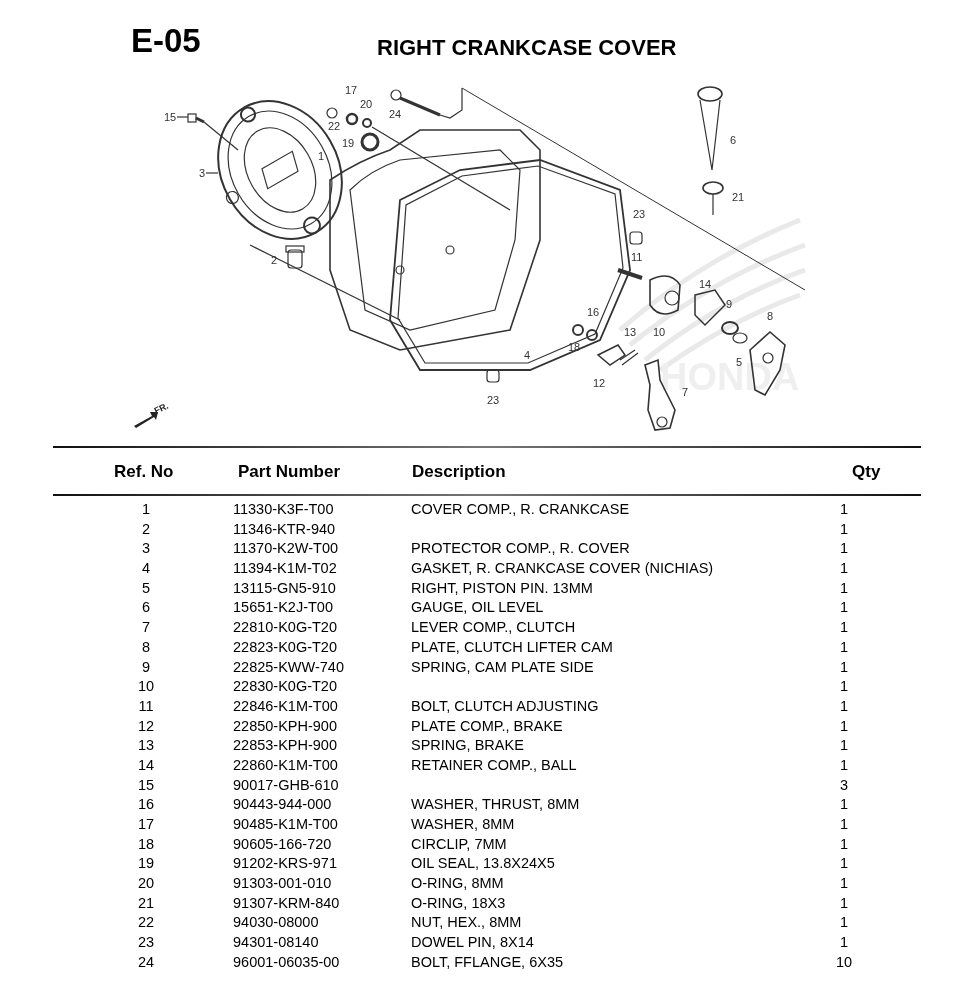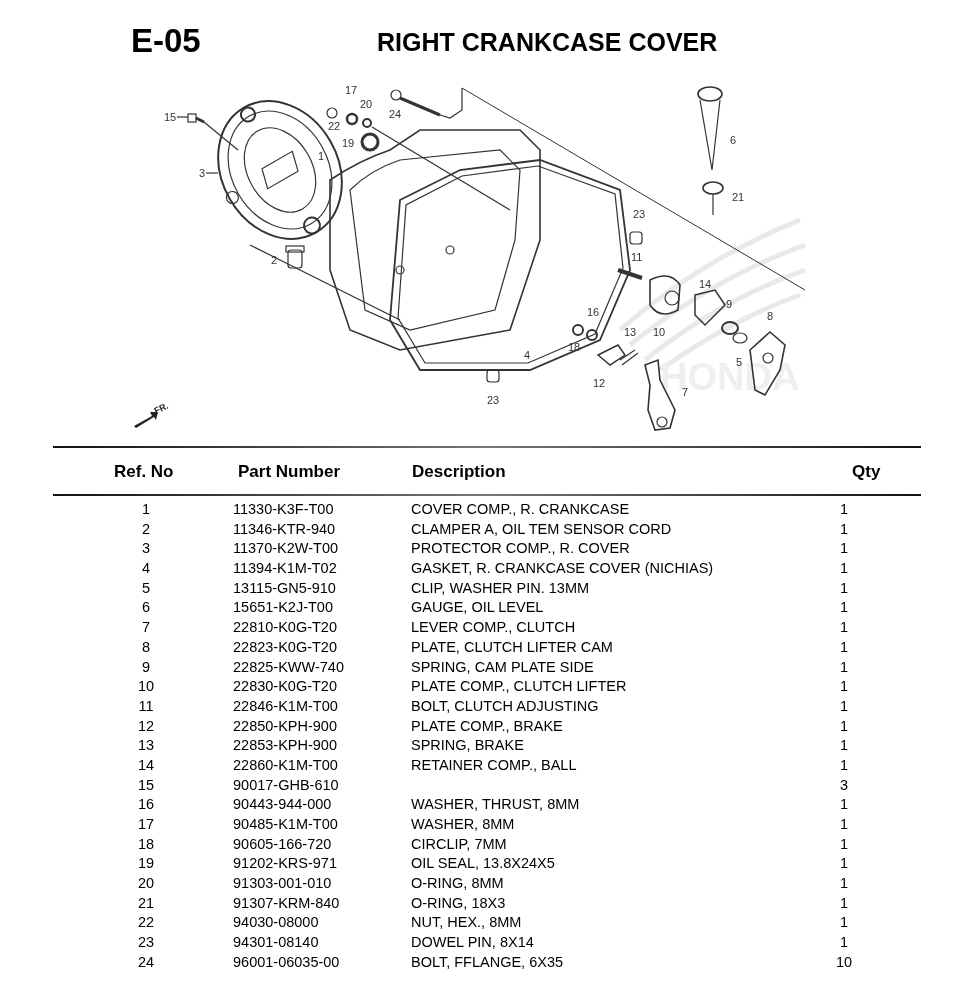--- a/index.html
+++ b/index.html
@@ -1,18 +1,18 @@
 <!DOCTYPE html>
 <html><head>
 <meta charset="utf-8">
 <style>
   html, body { margin: 0; padding: 0; background: #ffffff; }
   body { width: 968px; height: 995px; position: relative; overflow: hidden; font-family: "Liberation Sans", sans-serif; color: #000; }
   .code { position: absolute; left: 131px; top: 22px; font-size: 33px; font-weight: bold; letter-spacing: 0px; }
-  .title { position: absolute; left: 377px; top: 28px; font-size: 25px; font-weight: bold; }
+  .title { position: absolute; left: 377px; top: 35px; font-size: 22px; font-weight: bold; }
   .diagram { position: absolute; left: 100px; top: 70px; width: 720px; height: 370px; }
   .diagram svg { width: 720px; height: 370px; display: block; }
   .rule { position: absolute; left: 53px; width: 868px; height: 2px; background: linear-gradient(to right, #111 0%, #777 50%, #111 100%); }
   .rule.top { top: 446px; }
   .rule.bottom { top: 494px; }
   .thead { position: absolute; top: 462px; left: 0; width: 944px; height: 24px; font-weight: bold; font-size: 17px; }
   .thead span { position: absolute; top: 0; }
   .h-ref { left: 114px; }
   .h-pn { left: 238px; }
   .h-desc { left: 412px; text-align: center; }
@@ -180,39 +180,38 @@
 <div class="tbody" id="tbody">
     <div class="row">
     <span class="c-ref">1</span>
     <span class="c-pn">11330-K3F-T00</span>
     <span class="c-desc">COVER COMP., R. CRANKCASE</span>
     <span class="c-qty">1</span>
   </div>
     <div class="row">
     <span class="c-ref">2</span>
     <span class="c-pn">11346-KTR-940</span>
-    <span class="c-desc">CLAMPER A, OIL TEM SENSOR CORD</span>
     <span class="c-qty">1</span>
   </div>
     <div class="row">
     <span class="c-ref">3</span>
     <span class="c-pn">11370-K2W-T00</span>
     <span class="c-desc">PROTECTOR COMP., R. COVER</span>
     <span class="c-qty">1</span>
   </div>
     <div class="row">
     <span class="c-ref">4</span>
     <span class="c-pn">11394-K1M-T02</span>
     <span class="c-desc">GASKET, R. CRANKCASE COVER (NICHIAS)</span>
     <span class="c-qty">1</span>
   </div>
     <div class="row">
     <span class="c-ref">5</span>
     <span class="c-pn">13115-GN5-910</span>
-    <span class="c-desc">CLIP, WASHER PIN. 13MM</span>
+    <span class="c-desc">RIGHT, PISTON PIN. 13MM</span>
     <span class="c-qty">1</span>
   </div>
     <div class="row">
     <span class="c-ref">6</span>
     <span class="c-pn">15651-K2J-T00</span>
     <span class="c-desc">GAUGE, OIL LEVEL</span>
     <span class="c-qty">1</span>
   </div>
     <div class="row">
     <span class="c-ref">7</span>
@@ -228,21 +227,20 @@
   </div>
     <div class="row">
     <span class="c-ref">9</span>
     <span class="c-pn">22825-KWW-740</span>
     <span class="c-desc">SPRING, CAM PLATE SIDE</span>
     <span class="c-qty">1</span>
   </div>
     <div class="row">
     <span class="c-ref">10</span>
     <span class="c-pn">22830-K0G-T20</span>
-    <span class="c-desc">PLATE COMP., CLUTCH LIFTER</span>
     <span class="c-qty">1</span>
   </div>
     <div class="row">
     <span class="c-ref">11</span>
     <span class="c-pn">22846-K1M-T00</span>
     <span class="c-desc">BOLT, CLUTCH ADJUSTING</span>
     <span class="c-qty">1</span>
   </div>
     <div class="row">
     <span class="c-ref">12</span>

